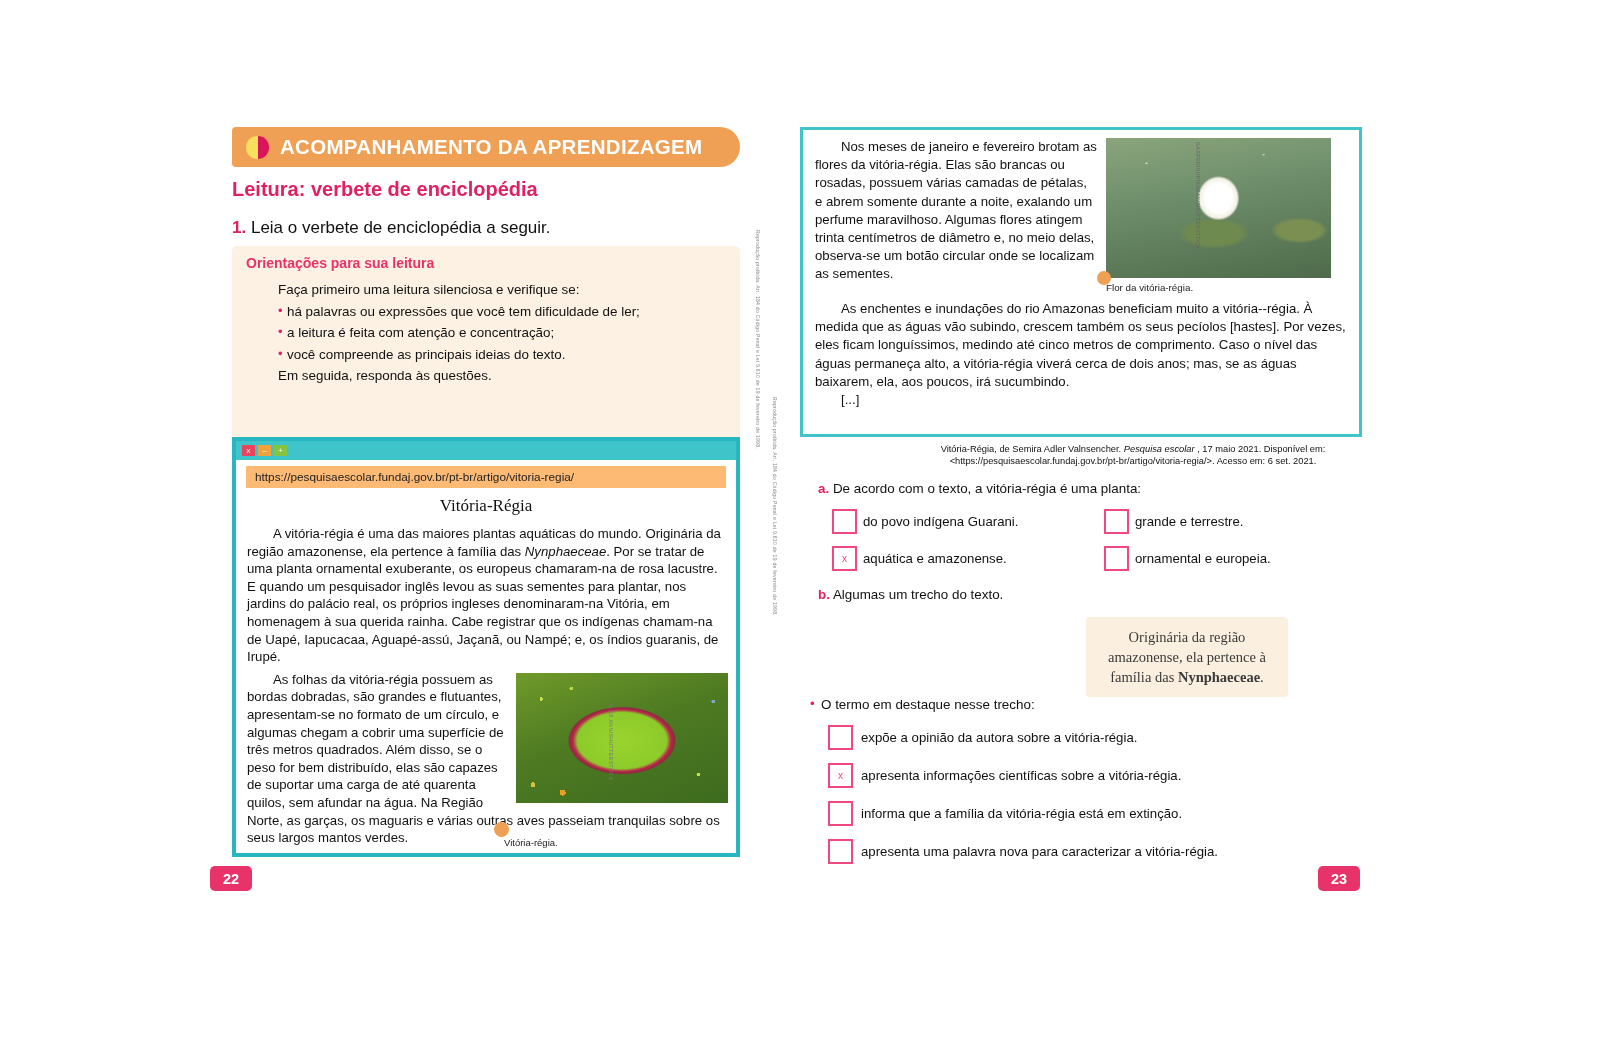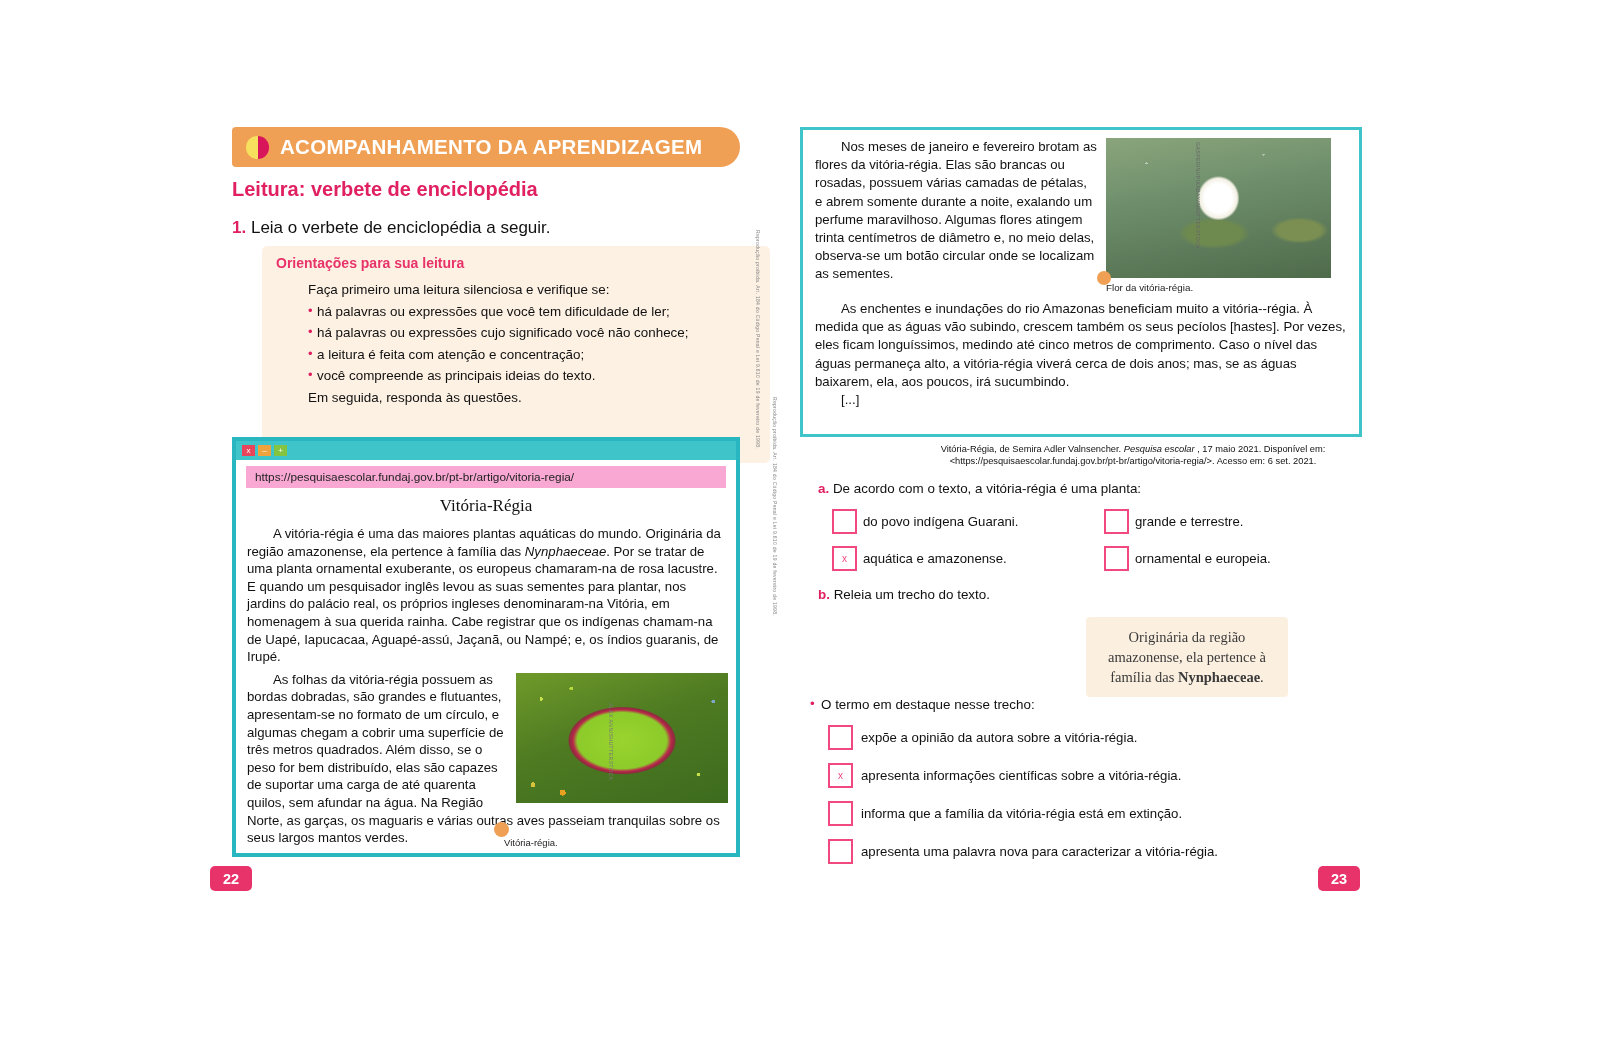--- a/index.html
+++ b/index.html
@@ -38,21 +38,21 @@
   .section-title{
     position:absolute;left:22px;top:68px;color:#e02060;
     font-weight:bold;font-size:20px;
   }
   .q1{position:absolute;left:22px;top:108px;font-size:17px;}
   .q1 b{color:#e02060;}
 
   
   .orient-box{
     position:absolute;left:22px;top:136px;width:508px;height:217px;
-    background:#fdf1e4;border-radius:5px;margin-left:30px;
+    background:#fdf1e4;border-radius:5px;
   }
   .orient-head{
     position:absolute;left:14px;top:9px;color:#e8336a;
     font-weight:bold;font-size:14px;
   }
   .orient-body{position:absolute;left:46px;top:33px;right:10px;font-size:13.4px;line-height:21.5px;}
   .orient-body .bullet{padding-left:9px;position:relative;}
   .orient-body .bullet::before{
     content:"•";position:absolute;left:0;top:-1px;color:#e02060;font-size:13px;
   }
@@ -66,21 +66,21 @@
     position:absolute;left:0;top:0;right:0;height:19px;background:#3fc4c9;
     display:flex;align-items:center;gap:3px;padding-left:6px;box-sizing:border-box;
   }
   .cbtn{width:13px;height:11px;display:flex;align-items:center;justify-content:center;
         font-size:8px;color:#fff;line-height:1;}
   .cbtn.red{background:#e8445a;}
   .cbtn.yel{background:#f0a33c;}
   .cbtn.grn{background:#84c441;}
   .urlbar{
     position:absolute;left:10px;top:25px;right:10px;height:22px;
-    background:#f9a8d4;display:flex;align-items:center;padding-left:9px;
+    background:#fdba74;display:flex;align-items:center;padding-left:9px;
     font-size:11.8px;color:#222;box-sizing:border-box;
   }
   .art-title{
     position:absolute;left:0;right:0;top:55px;text-align:center;
     font-family:"Liberation Serif", serif;font-size:17px;color:#111;
   }
   .art-body{
     position:absolute;left:11px;right:8px;top:84px;
     font-size:13.2px;line-height:17.6px;text-align:left;
   }
@@ -227,21 +227,20 @@
     <div class="q1">
       <b>1.</b>
       <span>Leia o verbete de enciclopédia a seguir.</span>
     </div>
 
     <div class="orient-box">
       <div class="orient-head">Orientações para sua leitura</div>
       <div class="orient-body">
         <div>Faça primeiro uma leitura silenciosa e verifique se:</div>
         <div class="bullet">há palavras ou expressões que você tem dificuldade de ler;</div>
-        <div class="bullet">há palavras ou expressões cujo significado você não conhece;</div>
         <div class="bullet">a leitura é feita com atenção e concentração;</div>
         <div class="bullet">você compreende as principais ideias do texto.</div>
         <div>Em seguida, responda às questões.</div>
       </div>
     </div>
 
     <div class="browser">
       <div class="browser-chrome">
         <span class="cbtn red">x</span>
         <span class="cbtn yel">–</span>
@@ -316,21 +315,21 @@
         </div>
         <div class="opt" style="left:286px;top:41px;">
           <span class="cbox"></span>
           <span>ornamental e europeia.</span>
         </div>
       </div>
     </div>
 
     <div class="qb">
       <b>b.</b>
-      <span>Releia um trecho do texto.</span>
+      <span>Algumas um trecho do texto.</span>
     </div>
 
     <div class="quote"><span>Originária da região amazonense, ela pertence à família das </span><b>Nynphaeceae</b><span>.</span></div>
 
     <div class="sub-q">O termo em destaque nesse trecho:</div>
 
     <div class="opt-list">
       <div class="opt-row">
         <span class="cbox"></span>
         <span>expõe a opinião da autora sobre a vitória-régia.</span>

